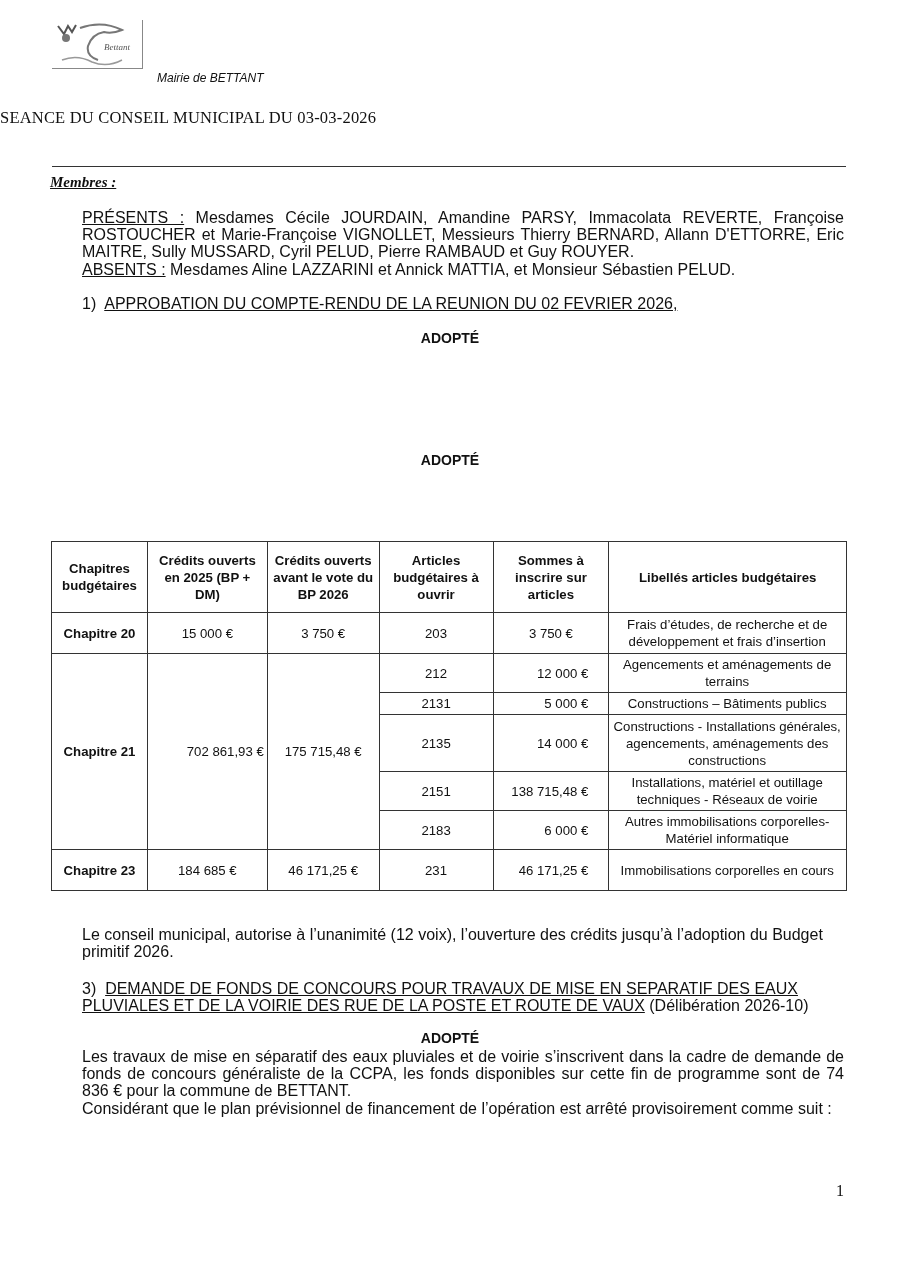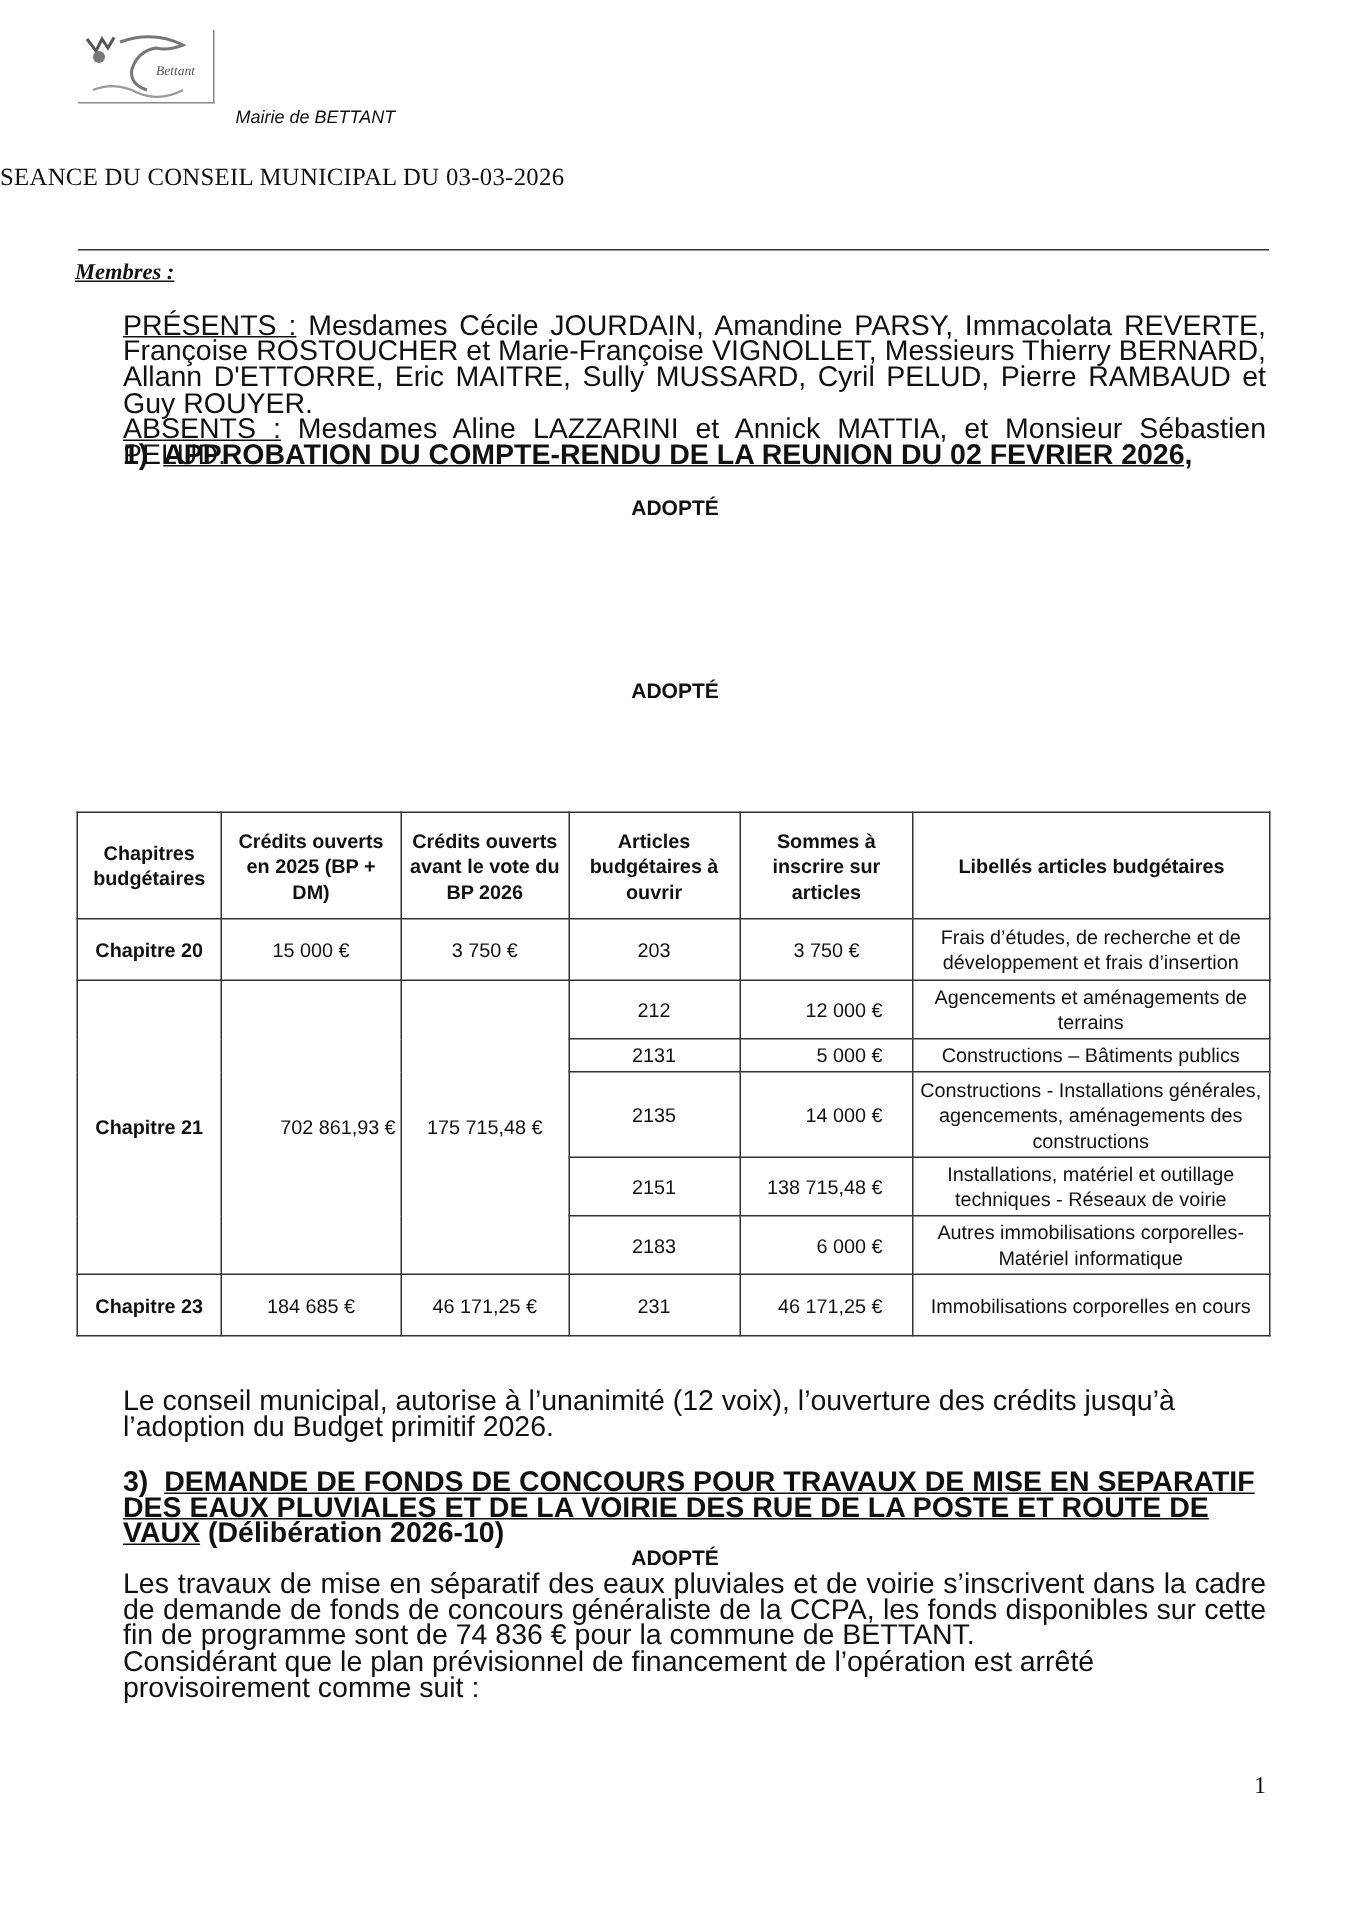--- a/index.html
+++ b/index.html
@@ -6,23 +6,23 @@
   body { width: 900px; height: 1272px; position: relative; overflow: hidden; color: #111; }
   .page { position: absolute; left: 0; top: 0; width: 748px; height: 1272px; }
   .logo { position: absolute; left: 52px; top: 20px; width: 90px; height: 48px; border-right: 1px solid #888; border-bottom: 1px solid #888; }
   .logo svg { width: 90px; height: 48px; }
   .mairie { position: absolute; left: 157px; top: 71px; font-family: "Liberation Sans", sans-serif; font-style: italic; font-size: 12px; }
   .title { position: absolute; left: 0; width: 900px; font-family: "Liberation Serif", serif; font-weight: normal; }
   .title1 { top: 108px; font-size: 16.5px; letter-spacing: 0.2px; }
   .title2 { top: 127px; font-size: 14.5px; }
   .hr { position: absolute; left: 52px; top: 166px; width: 794px; height: 0; border-top: 1.5px solid #333; }
   .membres { position: absolute; left: 50px; top: 174px; font-family: "Liberation Serif", serif; font-style: italic; font-weight: bold; font-size: 15px; text-decoration: underline; }
-  .txt { position: absolute; left: 82px; width: 762px; font-family: "Liberation Sans", sans-serif; font-size: 19px; line-height: 17.2px; text-align: justify; }
+  .txt { position: absolute; left: 82px; width: 762px; font-family: "Liberation Sans", sans-serif; font-size: 16px; line-height: 17.2px; text-align: justify; }
   .u { text-decoration: underline; }
-  .sec { font-weight: bold; }
+  .sec { font-weight: normal; }
   .adopte { position: absolute; left: 0; width: 900px; text-align: center; font-family: "Liberation Sans", sans-serif; font-weight: bold; font-size: 14px; }
   table.budget { position: absolute; left: 51px; top: 541px; width: 796px; border-collapse: collapse; font-family: "Liberation Sans", sans-serif; font-size: 13.2px; }
   table.budget th, table.budget td { border: 1.2px solid #333; padding: 0 3px; }
   table.budget th { font-weight: bold; text-align: center; line-height: 17px; height: 70px; }
   table.budget td { line-height: 17px; }
   .c { text-align: center; }
   .r { text-align: right; padding-right: 20px !important; margin-left: 32px; }
   .b { font-weight: bold; }
   .lib { text-align: center; padding-left: 2px !important; }
   .pagenum { position: absolute; left: 836px; top: 1182px; font-family: "Liberation Serif", serif; font-size: 16px; }

